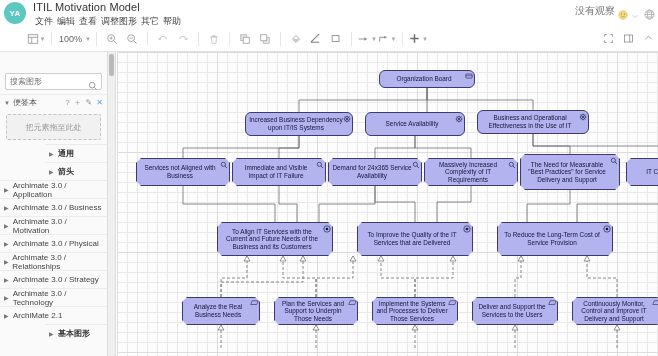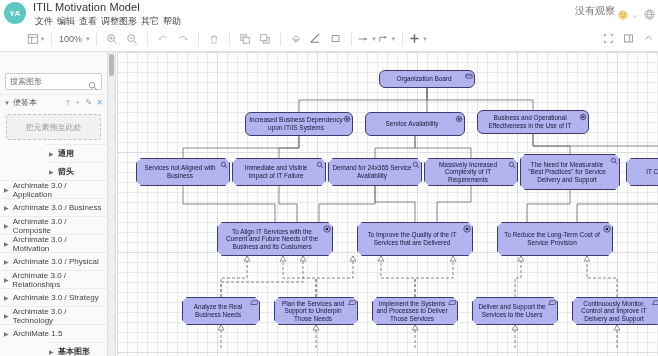--- a/index.html
+++ b/index.html
@@ -307,45 +307,41 @@
       <div class="lib-item">
         <span class="tri">▶</span>
         <span>Archimate 3.0 / Application</span>
       </div>
       <div class="lib-item">
         <span class="tri">▶</span>
         <span>Archimate 3.0 / Business</span>
       </div>
       <div class="lib-item">
         <span class="tri">▶</span>
-        <span>Archimate 3.0 / Composite</span>
-      </div>
-      <div class="lib-item">
-        <span class="tri">▶</span>
         <span>Archimate 3.0 / Motivation</span>
       </div>
       <div class="lib-item">
         <span class="tri">▶</span>
         <span>Archimate 3.0 / Physical</span>
       </div>
       <div class="lib-item">
         <span class="tri">▶</span>
         <span>Archimate 3.0 / Relationships</span>
       </div>
       <div class="lib-item">
         <span class="tri">▶</span>
         <span>Archimate 3.0 / Strategy</span>
       </div>
       <div class="lib-item">
         <span class="tri">▶</span>
         <span>Archimate 3.0 / Technology</span>
       </div>
       <div class="lib-item">
         <span class="tri">▶</span>
-        <span>ArchiMate 1.5</span>
+        <span>ArchiMate 2.1</span>
       </div>
       <div class="lib-item bold">
         <span class="tri">▶</span>
         <span>基本图形</span>
       </div>
     </div>
 </div>
 
 <div id="canvas-outer">
   <div id="vruler">

